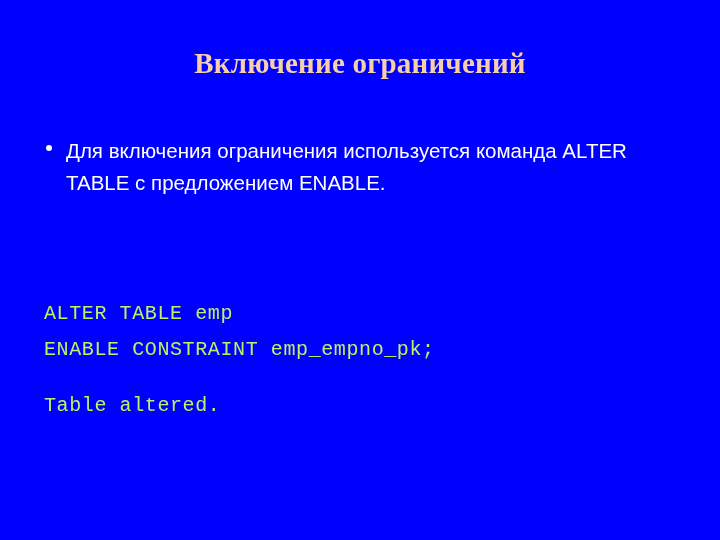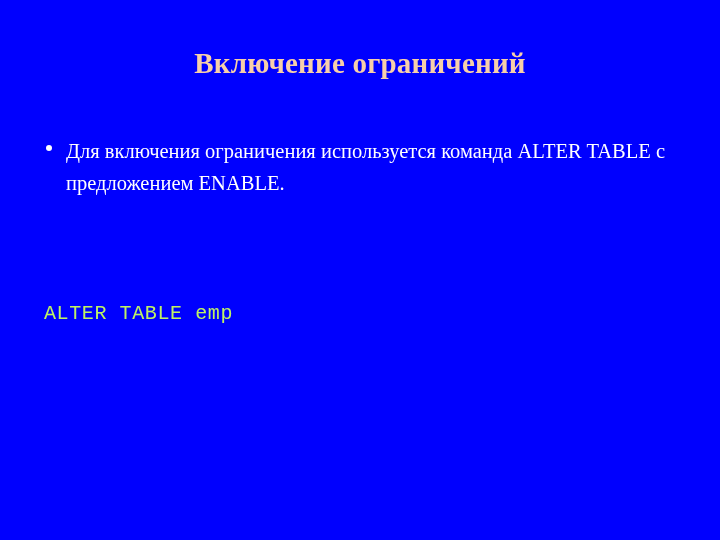--- a/index.html
+++ b/index.html
@@ -56,21 +56,21 @@
     position: absolute;
     left: 2px;
     top: 10px;
     width: 6px;
     height: 6px;
     border-radius: 50%;
     background: #ffffff;
   }
   .bullet-text {
     display: block;
-    font-family: Liberation Serif, serif;
+    font-family: Liberation Sans, sans-serif;
     font-size: 20.5px;
     line-height: 32px;
     color: #ffffff;
     text-align: left;
   }
 
   
   #code-block {
     position: absolute;
     left: 44px;
@@ -106,16 +106,18 @@
     <div class="bullet-row">
       <span class="bullet-marker"></span>
       <span class="bullet-text">Для включения ограничения используется команда ALTER TABLE с предложением ENABLE.</span>
     </div>
 
 
   </div>
 
   <div id="code-block">
     <span class="code-line">ALTER TABLE emp</span>
+    <span class="code-line">ENABLE CONSTRAINT emp_empno_pk;</span>
     <span class="code-line blank"> </span>
+    <span class="code-line">Table altered.</span>
   </div>
 
 </div>
 
 </body></html>

